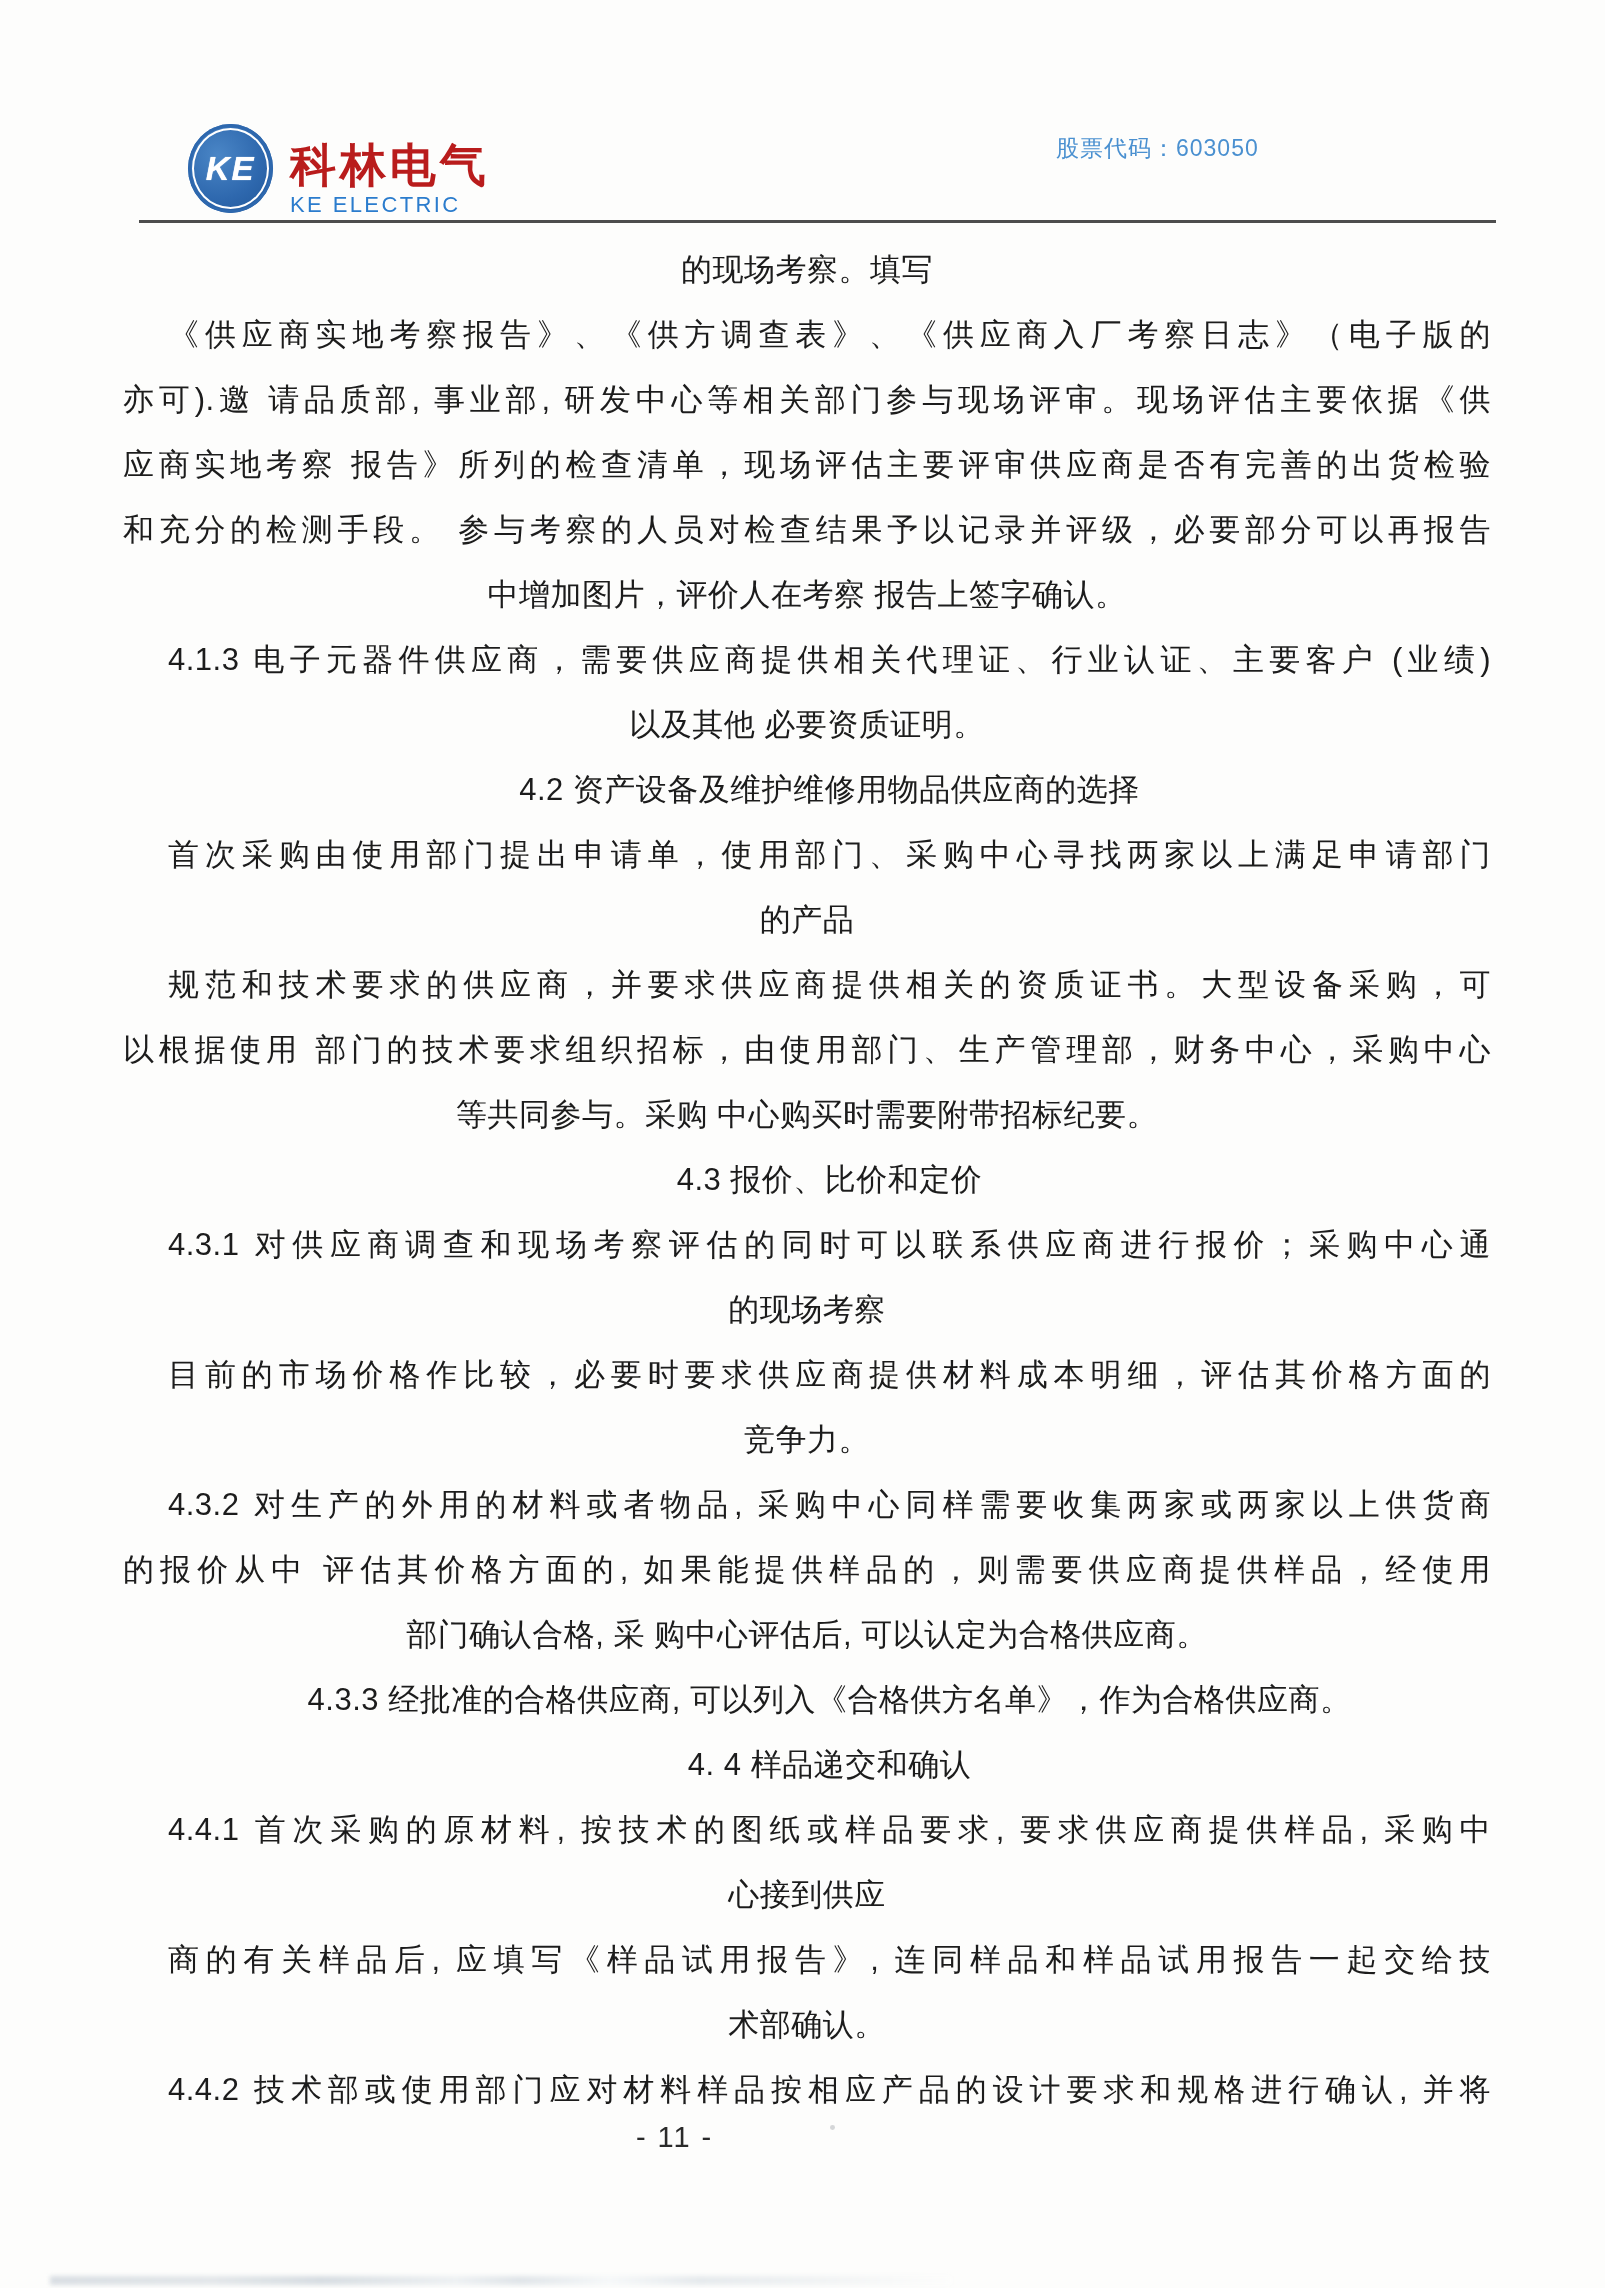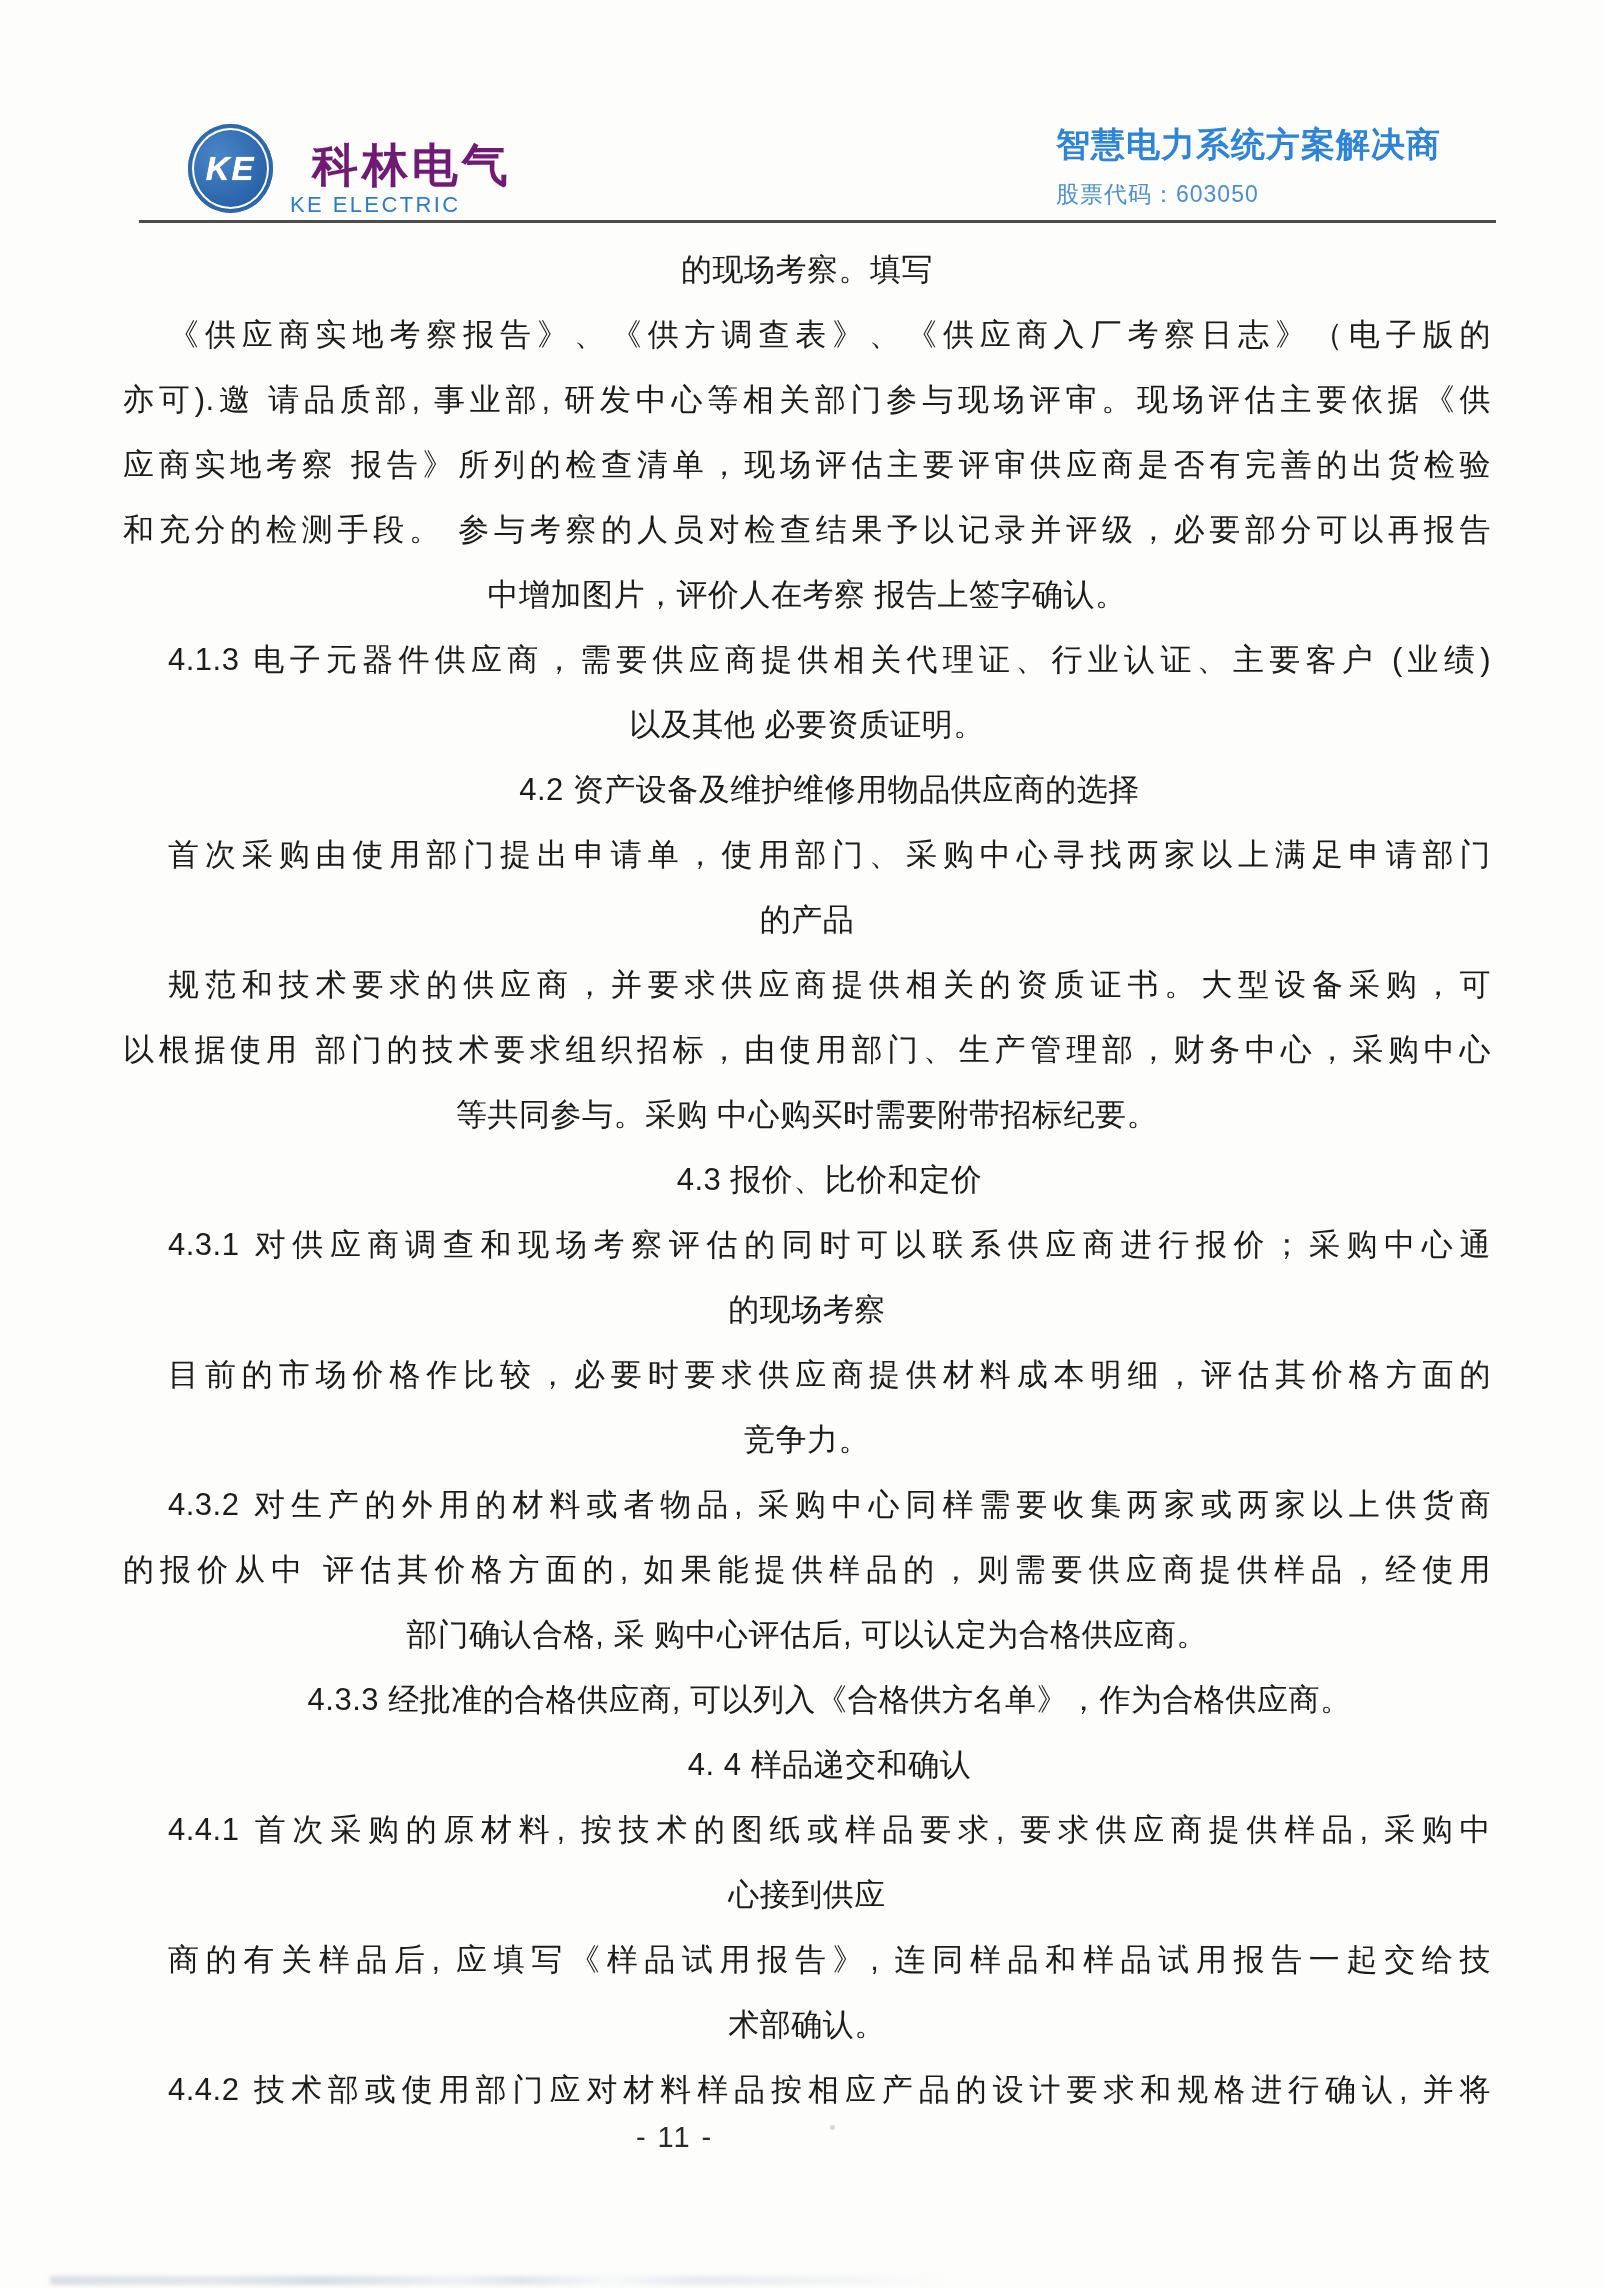--- a/index.html
+++ b/index.html
@@ -26,21 +26,21 @@
   .logo-initials{
     position:absolute;left:0;top:0;width:100%;height:100%;
     display:flex;align-items:center;justify-content:center;
     color:#ffffff;font-size:33px;font-weight:bold;
     letter-spacing:1.9px;font-style:italic;
     text-shadow:0 0 1px #fff;
     z-index:2;
   }
   .brand-block{position:absolute;left:290px;top:140px;}
   .brand-cn{
-    color:#701a75;font-size:46px;font-weight:bold;letter-spacing:3.9px;line-height:1.1;margin-left:22px;
+    color:#b91c1c;font-size:46px;font-weight:bold;letter-spacing:3.9px;line-height:1.1;
   }
   .brand-en{
     color:#2b7ccd;font-size:22px;font-weight:normal;letter-spacing:2.4px;margin-top:1.9px;
   }
   .tagline-block{position:absolute;left:1056px;top:122px;width:446px;}
   .tagline{
     color:#2e85d8;font-size:34px;font-weight:bold;letter-spacing:1px;
   }
   .stock-code{
     color:#4a90d0;font-size:23px;margin-top:11px;letter-spacing:1px;
@@ -95,21 +95,20 @@
 
   <div class="header">
     <div class="logo-circle">
       <span class="logo-initials">KE</span>
     </div>
     <div class="brand-block">
       <div class="brand-cn">科林电气</div>
       <div class="brand-en">KE ELECTRIC</div>
     </div>
     <div class="tagline-block">
-      <div class="tagline">智慧电力系统方案解决商</div>
       <div class="stock-code">股票代码：603050</div>
     </div>
     <div class="header-rule"></div>
   </div>
 
   <div class="content">
       <div class="line">的现场考察。填写</div>
       <div class="line indent fill">《供应商实地考察报告》、《供方调查表》、《供应商入厂考察日志》（电子版的</div>
       <div class="line fill">亦可).邀 请品质部, 事业部, 研发中心等相关部门参与现场评审。现场评估主要依据《供</div>
       <div class="line fill">应商实地考察 报告》所列的检查清单，现场评估主要评审供应商是否有完善的出货检验</div>

